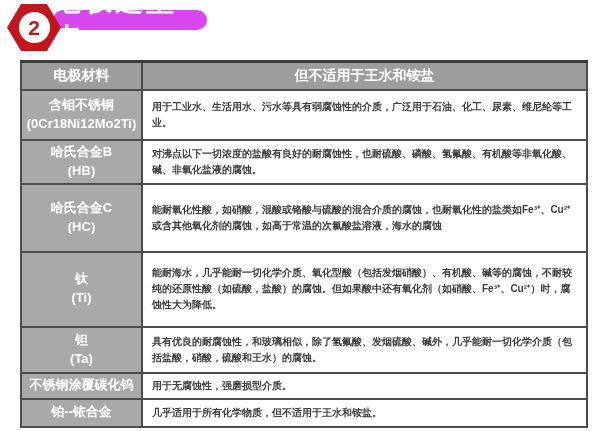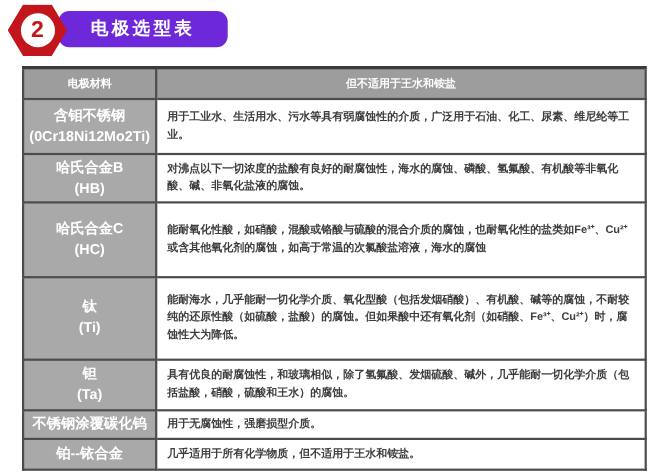--- a/index.html
+++ b/index.html
@@ -2,24 +2,24 @@
 <html><head>
 <meta charset="utf-8">
 <style>
   * { margin:0; padding:0; box-sizing:border-box; }
   html,body { width:600px; height:431px; background:#ffffff; overflow:hidden;
               font-family:"Liberation Sans", sans-serif; }
 
   
   .hdr { position:relative; height:58px; }
   .title-pill {
-    position:absolute; left:53px; top:10px; width:154px; height:33px;
-    background:#6d28d9; border-radius:10px;
+    position:absolute; left:53px; top:10px; width:154px; height:20px;
+    background:#d946ef; border-radius:10px;
     display:flex; align-items:center; justify-content:center;
-    color:#ffffff; font-weight:bold; font-size:16px; letter-spacing:3px;
+    color:#ffffff; font-weight:bold; font-size:28px; letter-spacing:3px;
     z-index:1;
   }
   .hex-badge {
     position:absolute; left:7px; top:4px; width:54px; height:47px;
     background:#c3161c;
     clip-path:polygon(26% 0, 74% 0, 100% 50%, 74% 100%, 26% 100%, 0 50%);
     display:flex; align-items:center; justify-content:center;
     z-index:2;
   }
   .hex-circle {
@@ -30,21 +30,21 @@
 
   
   table.sel {
     position:absolute; left:20px; top:60px; width:568px;
     border-collapse:collapse; table-layout:fixed;
     border:2px solid #3c3c3c; border-top-width:3px;
   }
   table.sel col.c1 { width:121px; }
   table.sel td, table.sel th { border:2px solid #4c4c4c; }
   th.col-h {
-    background:#9d9d9d; color:#ffffff; font-size:10px; font-weight:bold;
+    background:#9d9d9d; color:#ffffff; font-size:14px; font-weight:bold;
     text-align:center; vertical-align:middle;
   }
   td.mat {
     background:#a9a9a9; color:#ffffff; font-size:13px; font-weight:bold;
     text-align:center; vertical-align:middle; white-space:pre-line;
     line-height:1.45; padding:2px 2px;
   }
   td.desc {
     background:#ffffff; color:#3d3d3d; font-size:10px; font-weight:bold;
     text-align:left; vertical-align:middle; line-height:1.6;
@@ -82,21 +82,21 @@
     <th class="col-h">但不适用于王水和铵盐</th>
   </tr>
   <tr class="r0">
     <td class="mat">含钼不锈钢
 (0Cr18Ni12Mo2Ti)</td>
     <td class="desc">用于工业水、生活用水、污水等具有弱腐蚀性的介质，广泛用于石油、化工、尿素、维尼纶等工业。</td>
   </tr>
   <tr class="r1">
     <td class="mat">哈氏合金B
 (HB)</td>
-    <td class="desc">对沸点以下一切浓度的盐酸有良好的耐腐蚀性，海水的腐蚀、磷酸、氢氟酸、有机酸等非氧化酸、碱、非氧化盐液的腐蚀。</td>
+    <td class="desc">对沸点以下一切浓度的盐酸有良好的耐腐蚀性，也耐硫酸、磷酸、氢氟酸、有机酸等非氧化酸、碱、非氧化盐液的腐蚀。</td>
   </tr>
   <tr class="r2">
     <td class="mat">哈氏合金C
 (HC)</td>
     <td class="desc">能耐氧化性酸，如硝酸，混酸或铬酸与硫酸的混合介质的腐蚀，也耐氧化性的盐类如Fe³⁺、Cu²⁺或含其他氧化剂的腐蚀，如高于常温的次氯酸盐溶液，海水的腐蚀</td>
   </tr>
   <tr class="r3">
     <td class="mat">钛
 (Ti)</td>
     <td class="desc">能耐海水，几乎能耐一切化学介质、氧化型酸（包括发烟硝酸）、有机酸、碱等的腐蚀，不耐较纯的还原性酸（如硫酸，盐酸）的腐蚀。但如果酸中还有氧化剂（如硝酸、Fe³⁺、Cu²⁺）时，腐蚀性大为降低。</td>

